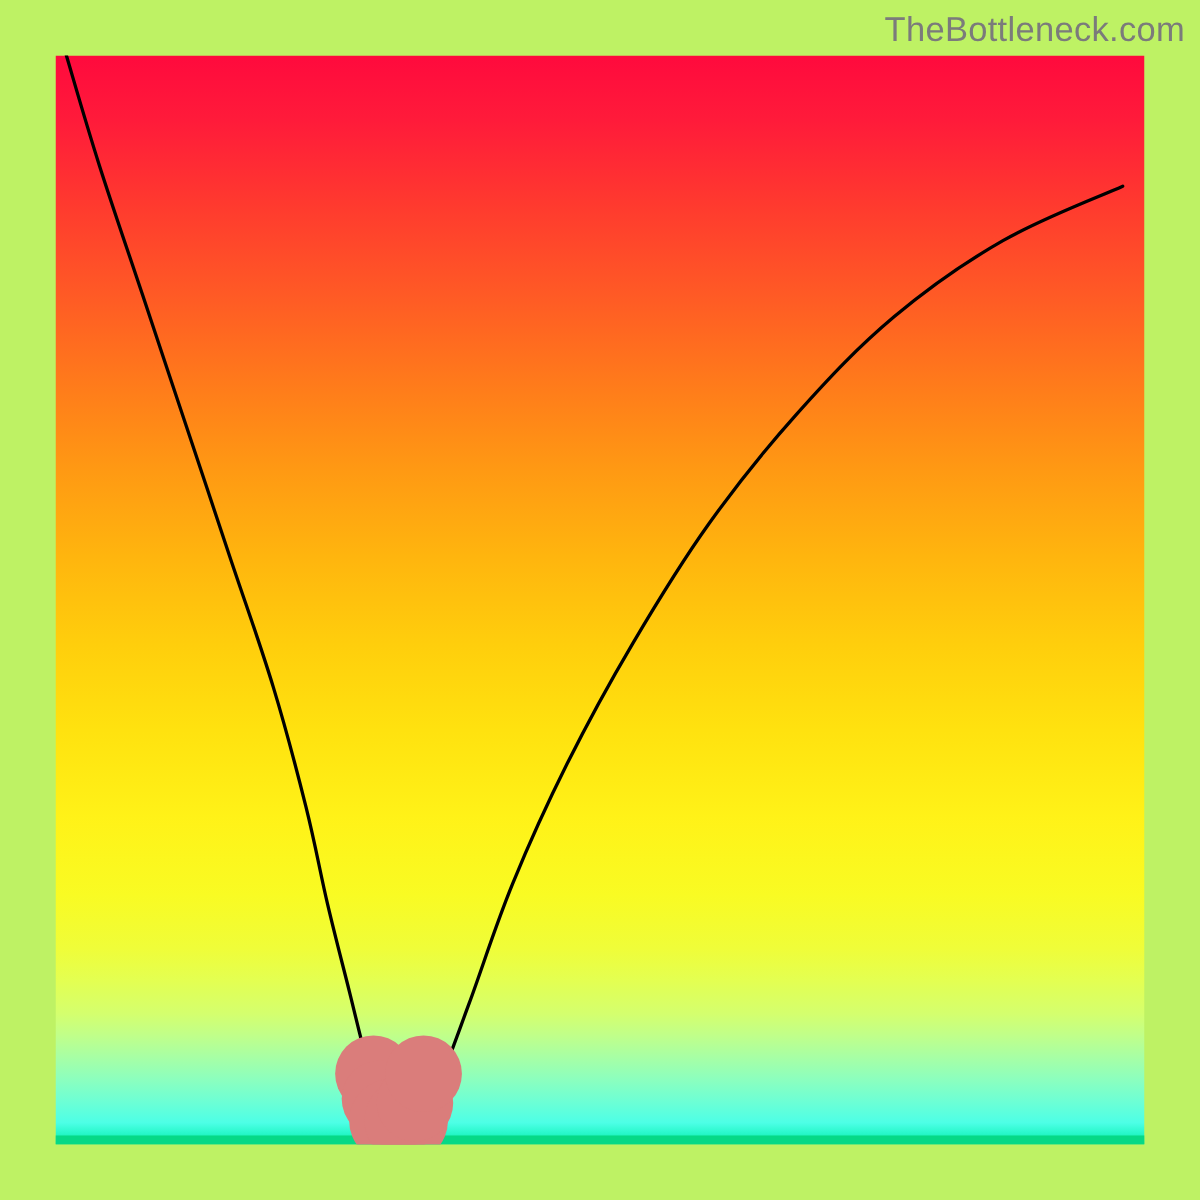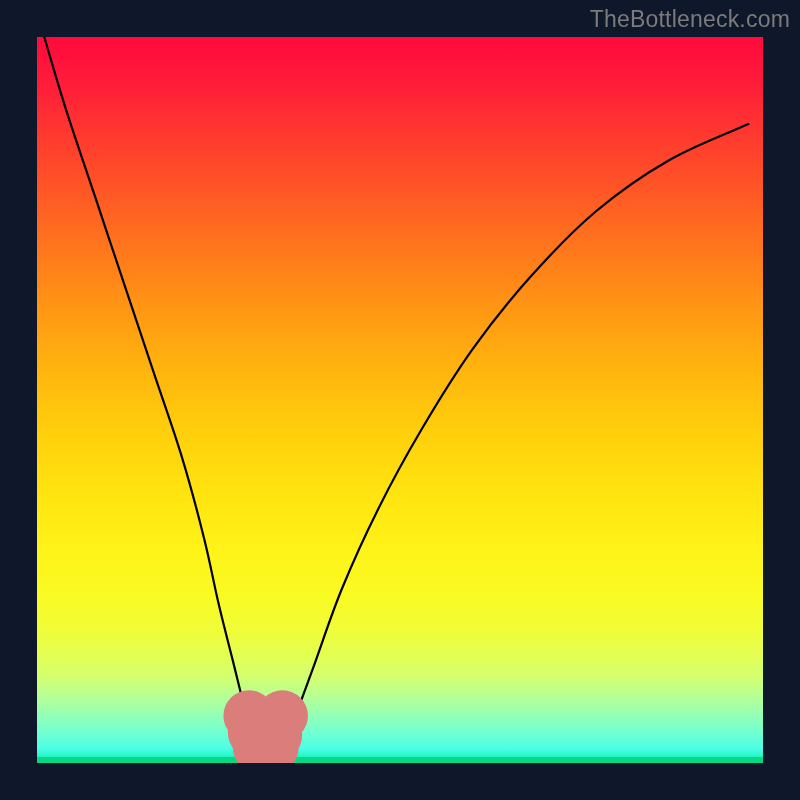--- a/index.html
+++ b/index.html
@@ -10,21 +10,21 @@
     background: #000;
     overflow: hidden;
     font-family: Arial, Helvetica, sans-serif;
   }
   .frame {
     position: absolute;
     left: 0;
     top: 0;
     width: 800px;
     height: 800px;
-    background: #0f172a;
+    background: #bef264;
   }
   .plot-area {
     position: absolute;
     left: 37px;
     top: 37px;
     width: 726px;
     height: 726px;
     overflow: hidden;
   }
   .gradient {

